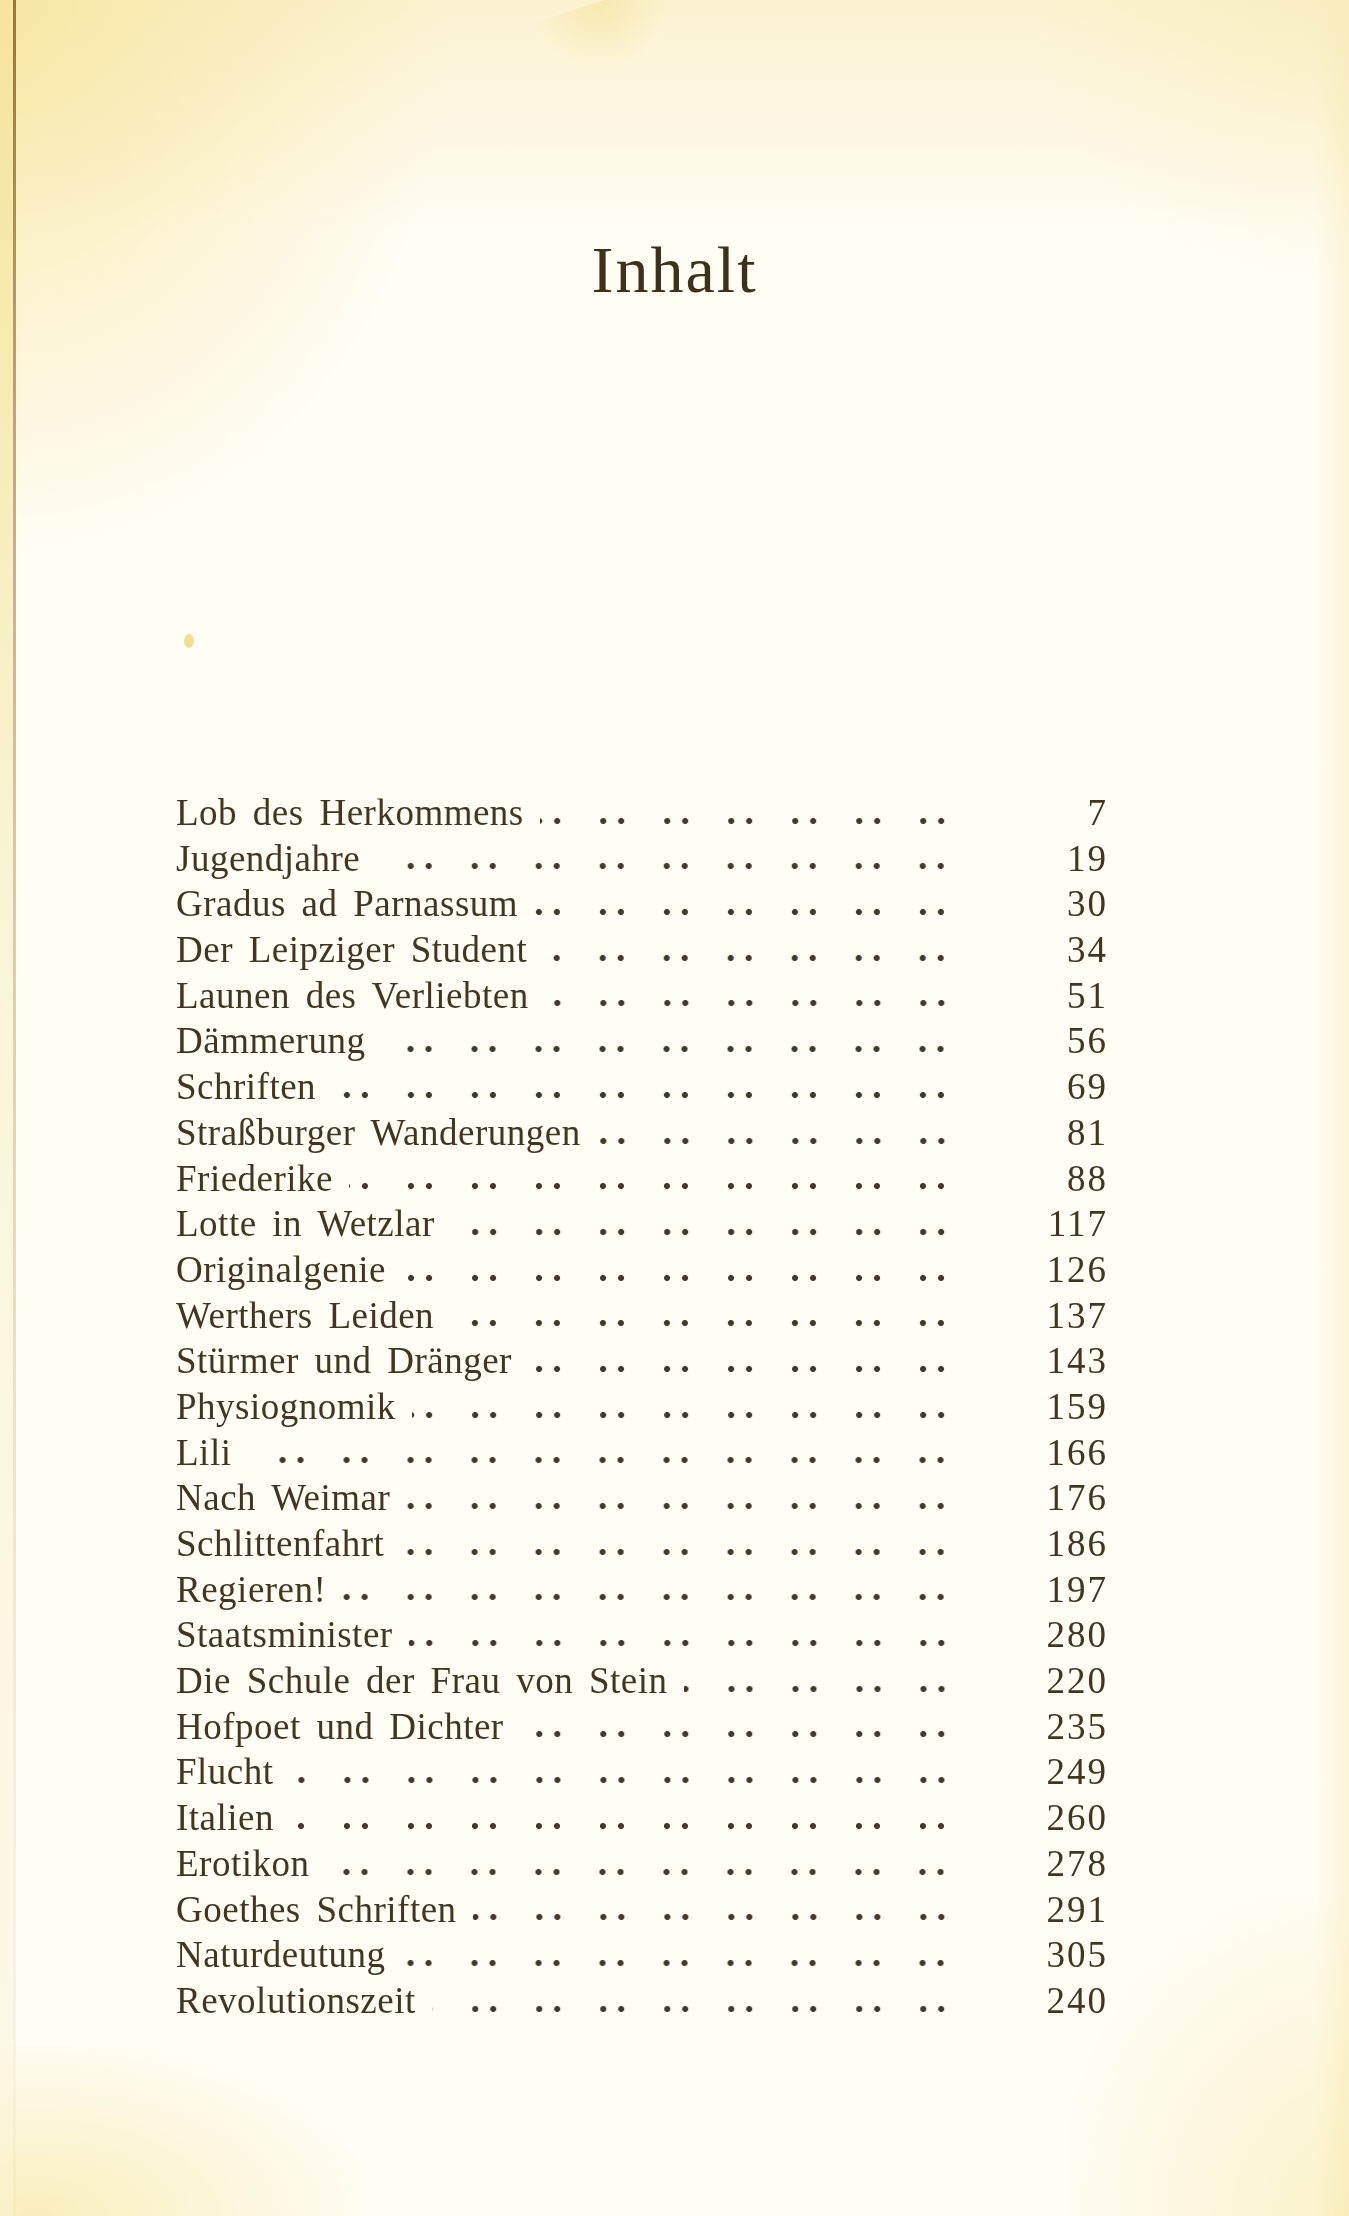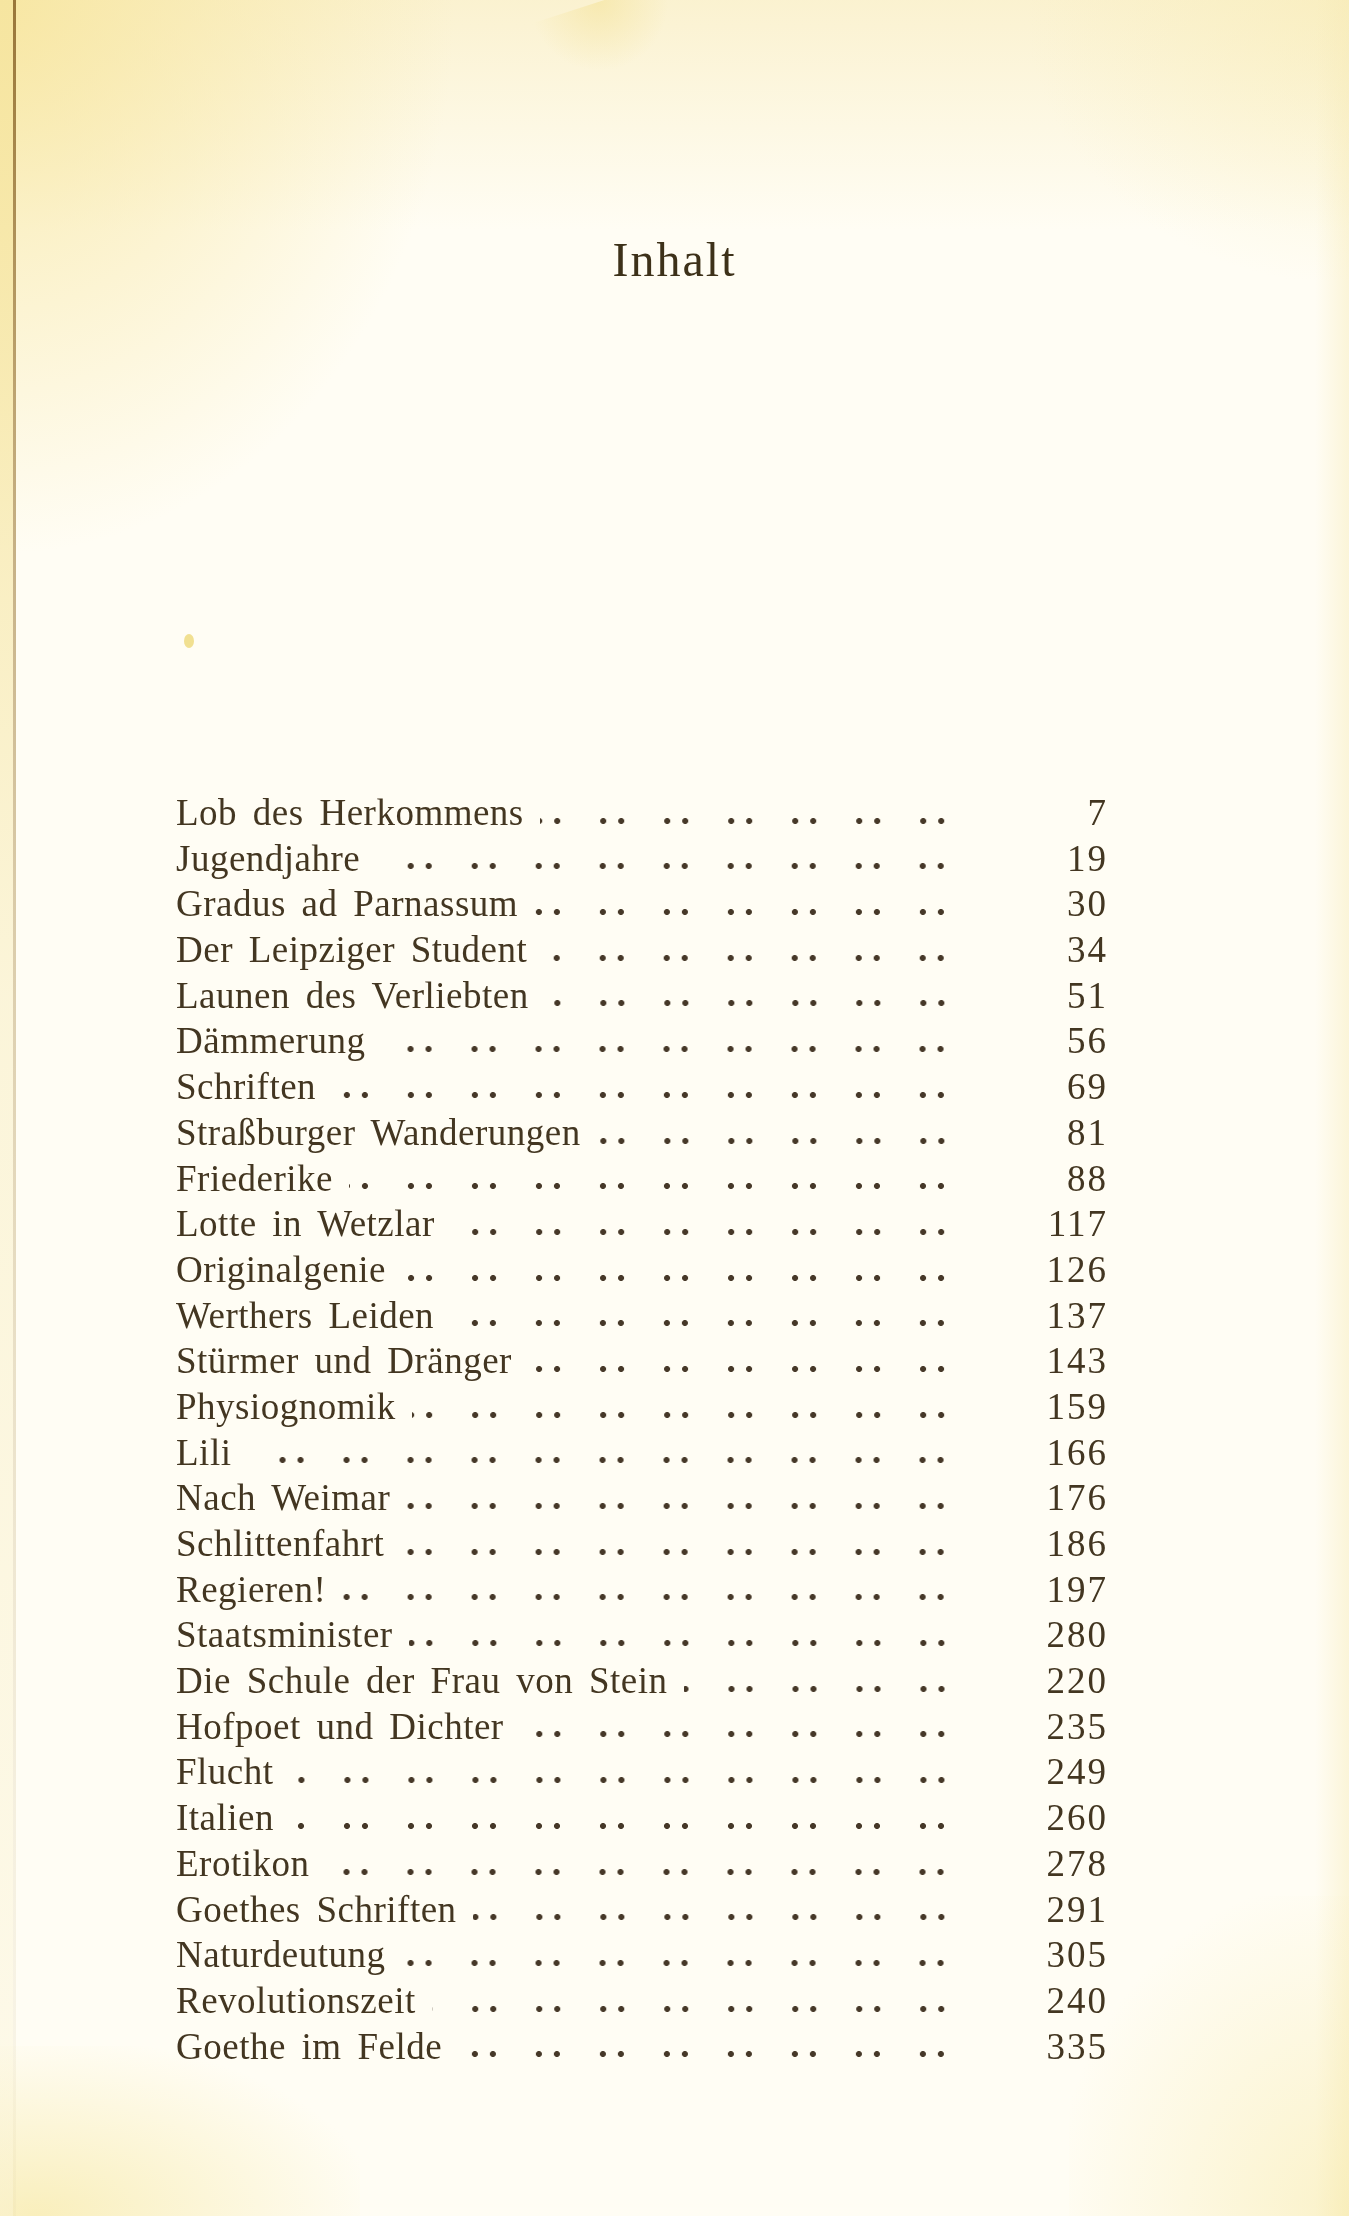--- a/index.html
+++ b/index.html
@@ -75,21 +75,21 @@
   }
 
   
   .title {
     position: absolute;
     top: 232px;
     left: 0;
     width: 100%;
     margin: 0;
     text-align: center;
-    font-size: 48px;
+    font-size: 66px;
     font-weight: 500;
     letter-spacing: 2px;
     color: #3d3119;
   }
 
   
   .toc {
     position: absolute;
     top: 790px;
     left: 176px;
@@ -275,20 +275,15 @@
       <div class="toc-row">
       <span class="toc-label">Naturdeutung</span>
       <span class="toc-leader"></span>
       <span class="toc-page">305</span>
     </div>
       <div class="toc-row">
       <span class="toc-label">Revolutionszeit</span>
       <span class="toc-leader"></span>
       <span class="toc-page">240</span>
     </div>
-      <div class="toc-row">
-      <span class="toc-label">Goethe im Felde</span>
-      <span class="toc-leader"></span>
-      <span class="toc-page">335</span>
-    </div>
     </div>
 
 </div>
 
 </body></html>

